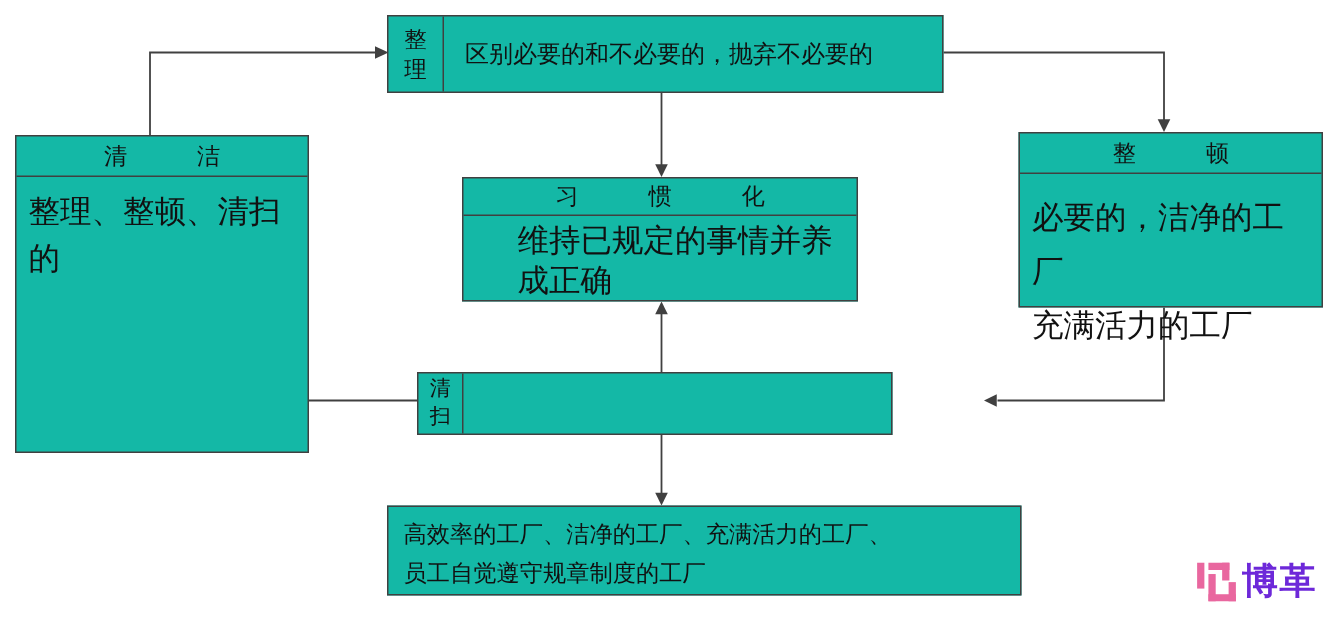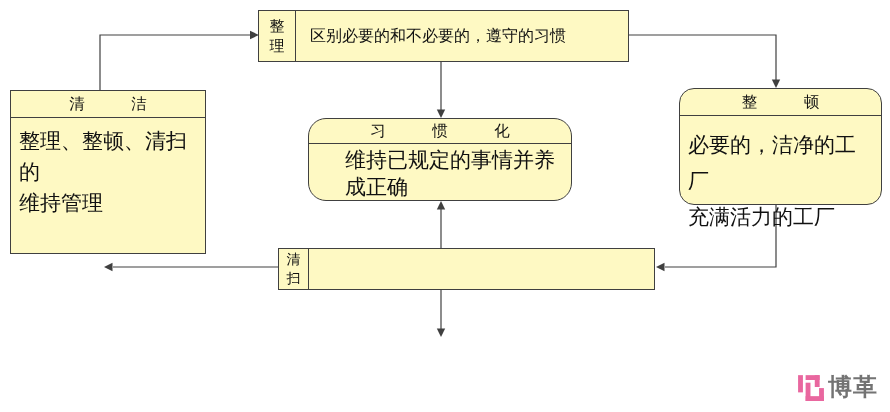--- a/index.html
+++ b/index.html
@@ -2,21 +2,21 @@
 <html><head>
 <meta charset="utf-8">
 <style>
   html,body{margin:0;padding:0;background:#ffffff;}
   .canvas{
     position:relative;width:890px;height:412px;background:#ffffff;overflow:hidden;
     font-family:"DejaVu Serif","Liberation Serif",serif;color:#111;
   }
   .wires{position:absolute;left:0;top:0;z-index:0;}
   .box{
-    position:absolute;box-sizing:border-box;background:#fef9c3;
+    position:absolute;box-sizing:border-box;background:#14b8a6;
     border:1px solid #404040;z-index:1;
   }
   .flex{display:flex;}
   .v-cell{
     border-right:1px solid #404040;display:flex;align-items:center;justify-content:center;
     flex:0 0 auto;box-sizing:border-box;
   }
   .v-cell.wide{width:37px;}
   .v-cell.narrow{width:30px;}
   .v-label{
@@ -25,36 +25,36 @@
   }
   .h-text{
     flex:1;display:flex;align-items:center;padding-left:14px;font-size:16px;
   }
   .box-title{
     height:26px;line-height:26px;text-align:center;border-bottom:1px solid #404040;
     font-size:15.5px;white-space:pre;
   }
   .box-body{font-size:21px;}
   #box-seiri{left:258px;top:10px;width:371px;height:52px;}
-  #box-seiketsu{left:10px;top:90px;width:196px;height:164px;}
+  #box-seiketsu{left:10px;top:90px;width:196px;height:212px;}
   #box-seiketsu .box-body{padding:8px 8px 0 8px;line-height:31px;}
-  #box-seiton{left:679px;top:88px;width:203px;height:117px;border-radius:15px;}
+  #box-seiton{left:679px;top:88px;width:203px;height:117px;}
   #box-seiton .box-body{padding:11px 8px 0 8px;line-height:36px;}
-  #box-habit{left:308px;top:118px;width:264px;height:83px;border-radius:18px;}
+  #box-habit{left:308px;top:118px;width:264px;height:83px;}
   #box-habit .box-title{height:24px;line-height:24px;}
   #box-habit .box-body{padding:3px 8px 0 8px;line-height:27px;margin-left:28px;}
-  #box-seiso{left:278px;top:248px;width:377px;height:42px;}
+  #box-seiso{left:278px;top:248px;width:317px;height:42px;}
   #box-seiso .h-text{padding-left:10px;font-size:15.5px;}
   #box-seiso .v-label{font-size:14px;}
   #box-result{left:258px;top:337px;width:423px;height:60px;padding:5px 10px;line-height:26px;font-size:15.5px;}
   .logo{
     position:absolute;left:798px;top:371px;z-index:1;display:flex;align-items:center;gap:4px;
   }
   .logo-text{
-    font-size:24px;font-weight:bold;color:#737373;letter-spacing:1px;
+    font-size:24px;font-weight:bold;color:#6d28d9;letter-spacing:1px;
     font-family:"DejaVu Sans","Liberation Sans",sans-serif;
   }
 </style>
 </head>
 <body>
 
 <div class="canvas">
 
   <svg class="wires" width="890" height="412" viewBox="0 0 890 412" fill="none" stroke="#404040" stroke-width="1.2">
 
@@ -77,28 +77,27 @@
     <polygon points="441,201 436.8,209.5 445.2,209.5" fill="#404040" stroke="none"></polygon>
 
     <line x1="441" y1="290" x2="441" y2="329"></line>
     <polygon points="441,337 436.8,328.5 445.2,328.5" fill="#404040" stroke="none"></polygon>
   </svg>
 
   <div class="box flex" id="box-seiri">
     <div class="v-cell wide">
       <span class="v-label">整理</span>
     </div>
-    <div class="h-text">区别必要的和不必要的，遵守的习惯</div>
+    <div class="h-text">区别必要的和不必要的，抛弃不必要的</div>
   </div>
 
   <div class="box" id="box-seiketsu">
     <div class="box-title">清　　　洁</div>
     <div class="box-body">
       <div>整理、整顿、清扫的</div>
-      <div>维持管理</div>
     </div>
   </div>
 
   <div class="box" id="box-seiton">
     <div class="box-title">整　　　顿</div>
     <div class="box-body">
       <div>必要的，洁净的工厂</div>
       <div>充满活力的工厂</div>
     </div>
   </div>
@@ -109,20 +108,24 @@
       <div>维持已规定的事情并养成正确</div>
     </div>
   </div>
 
   <div class="box flex" id="box-seiso">
     <div class="v-cell narrow">
       <span class="v-label">清扫</span>
     </div>
   </div>
 
+  <div class="box" id="box-result">
+    <div>高效率的工厂、洁净的工厂、充满活力的工厂、</div>
+    <div>员工自觉遵守规章制度的工厂</div>
+  </div>
 
   <div class="logo">
     <svg width="26" height="28" viewBox="0 0 24 26">
       <g fill="#e9679f">
         <rect x="0" y="2" width="4.5" height="16"></rect>
         <rect x="7" y="2" width="13" height="4.5"></rect>
         <rect x="15.5" y="2" width="4.5" height="11"></rect>
         <rect x="7" y="9" width="4.5" height="17"></rect>
         <rect x="7" y="21.5" width="17" height="4.5"></rect>
         <rect x="19.5" y="14" width="4.5" height="12"></rect>

